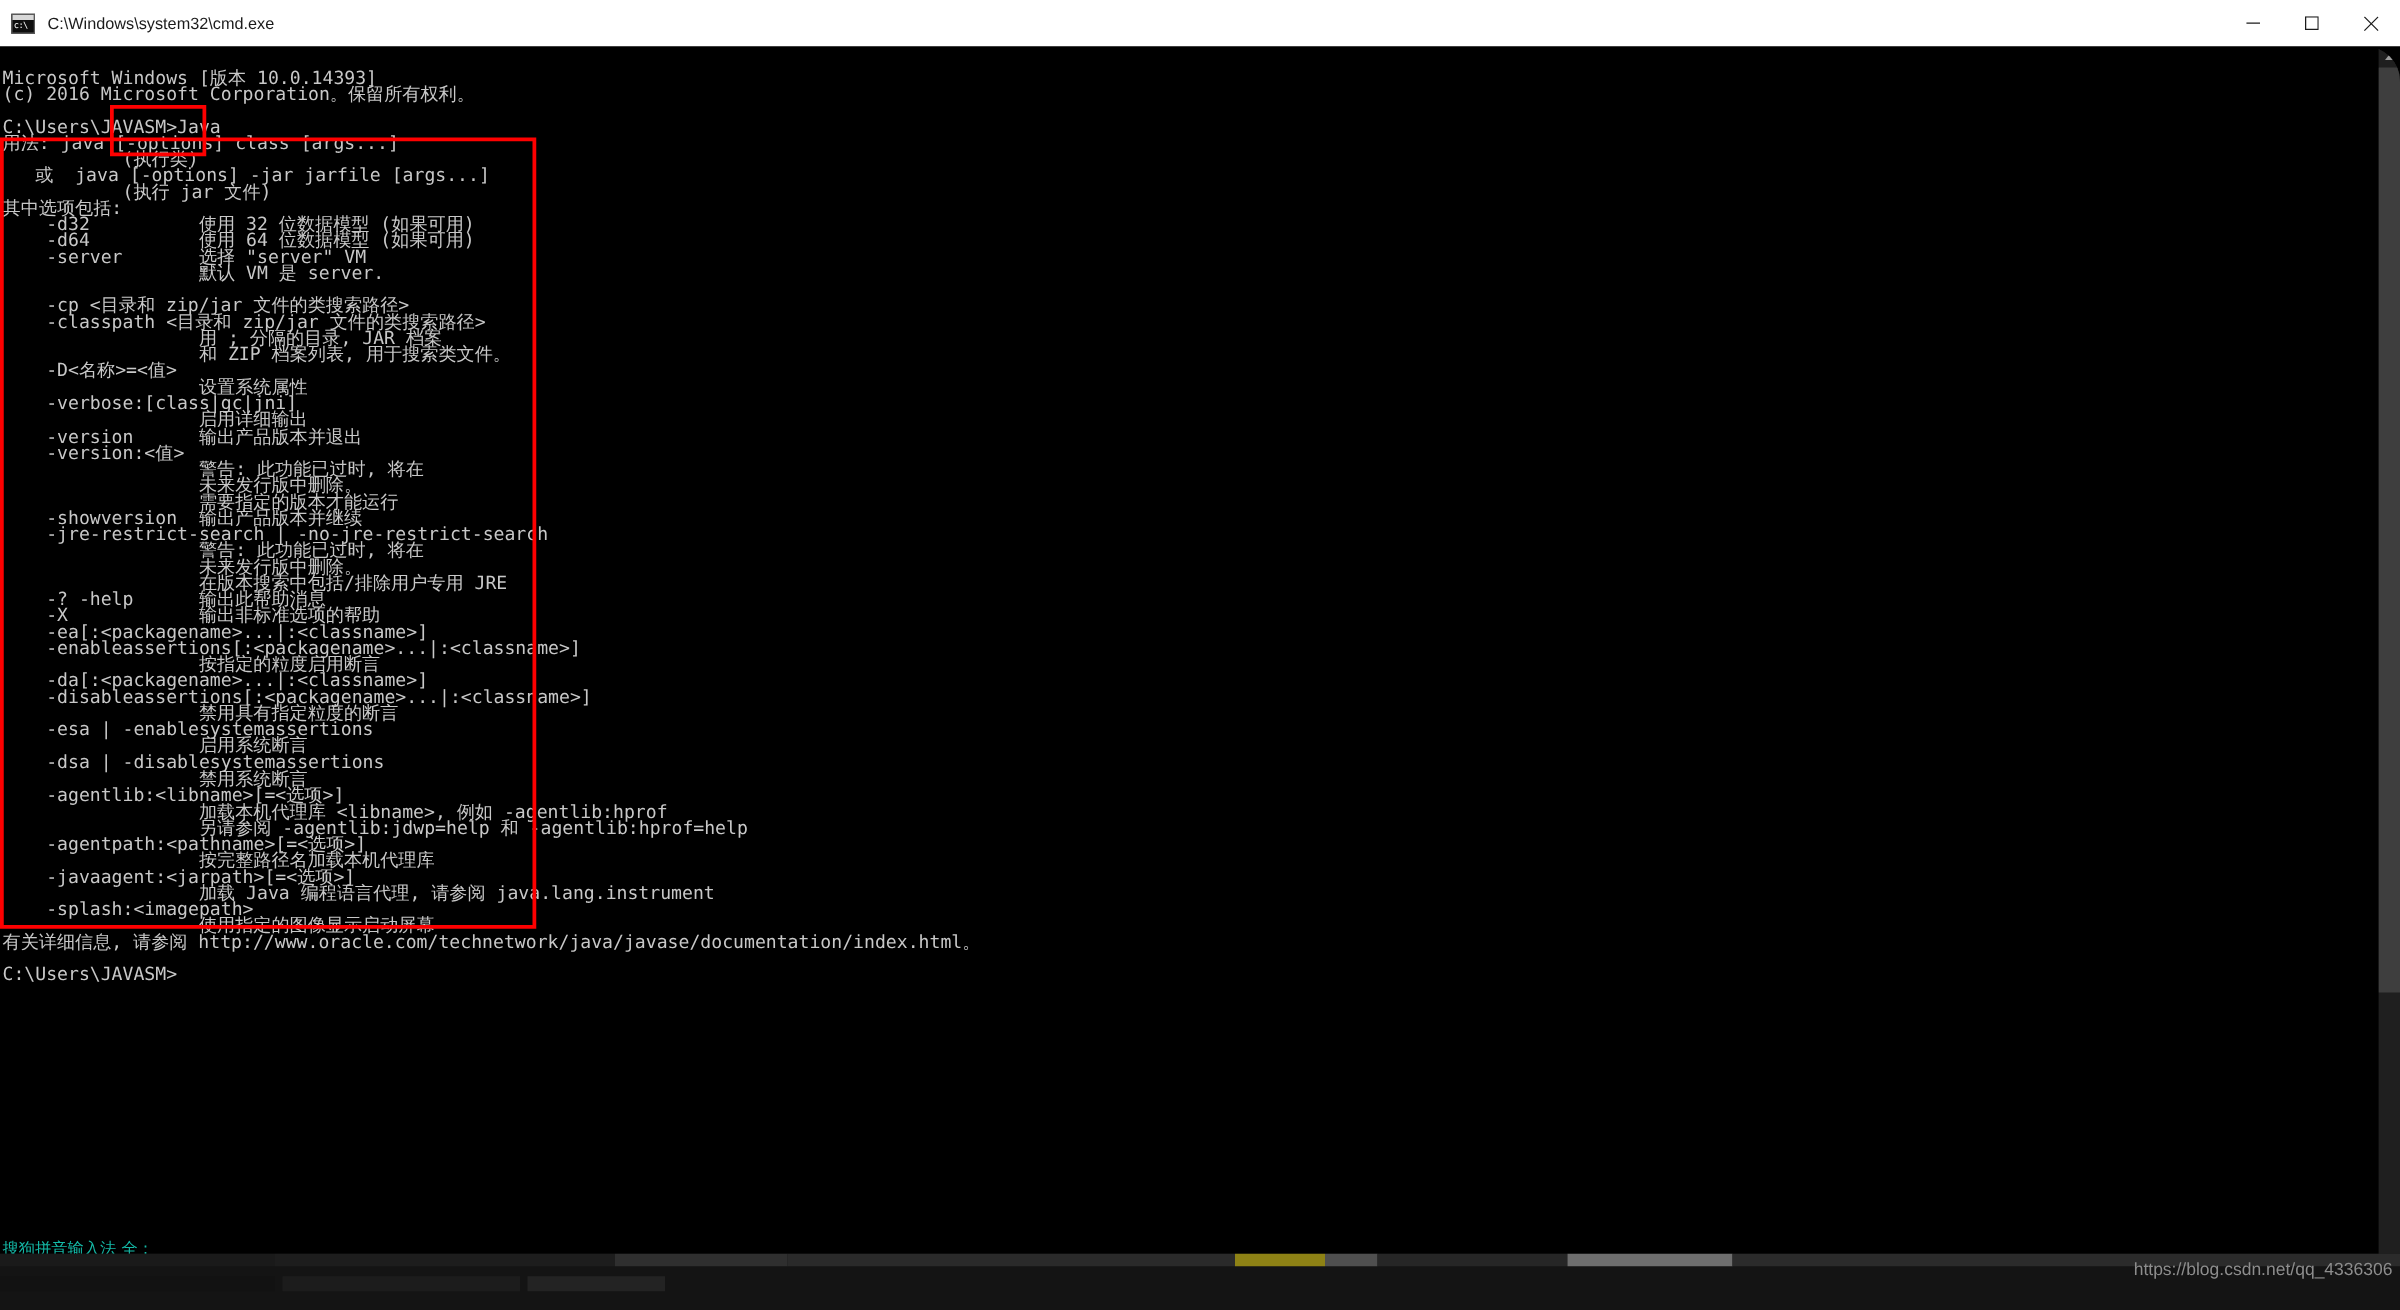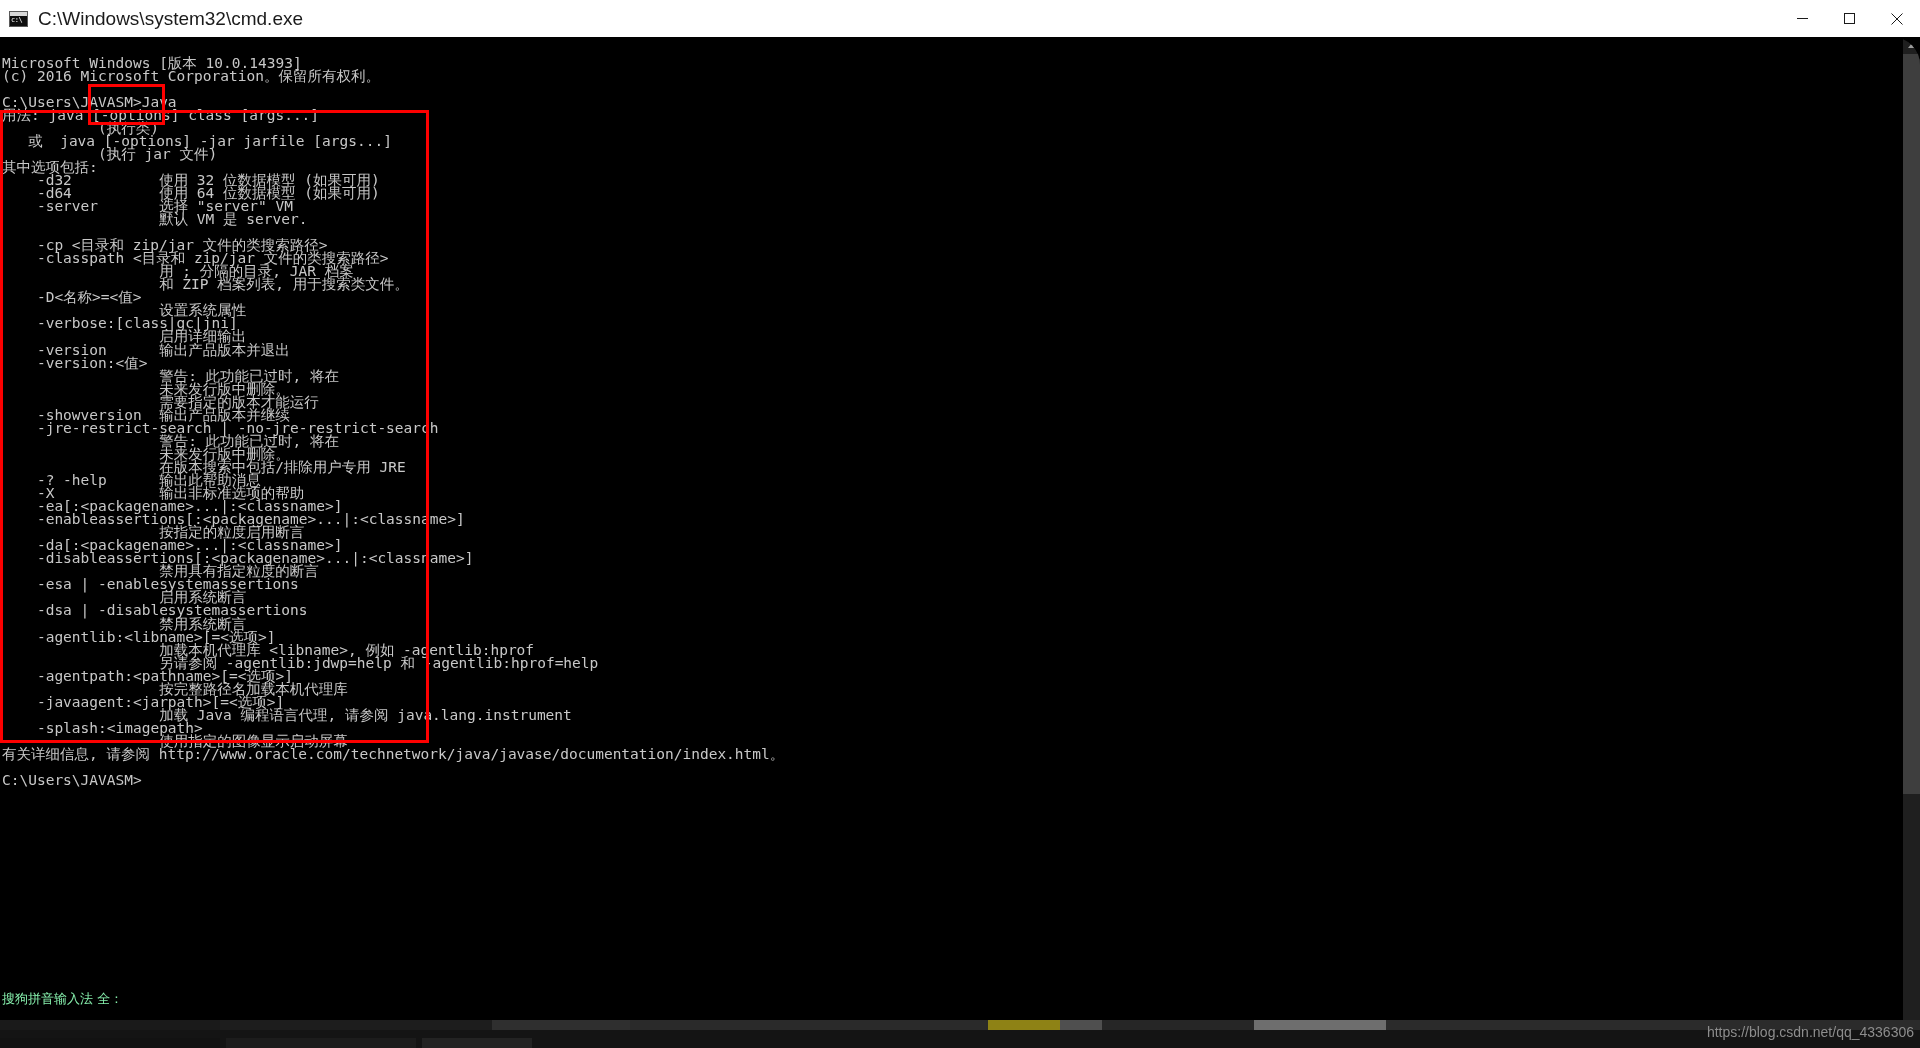--- a/index.html
+++ b/index.html
@@ -61,21 +61,21 @@
     position: absolute;
     left: 2px; top: 8px;
     color: #ffffff;
     font-size: 7px;
     line-height: 7px;
     font-family: "DejaVu Sans Mono", "Liberation Mono", monospace;
     letter-spacing: -0.5px;
   }
   #title-text {
     font-family: "Liberation Sans", sans-serif;
-    font-size: 19px;
+    font-size: 13px;
     color: #1b1b1b;
     white-space: nowrap;
   }
   #window-controls {
     margin-left: auto;
     display: flex;
     height: 37px;
   }
   .winctl {
     width: 47px;
@@ -183,32 +183,32 @@
     bottom: 38px;
     height: 22px;
     width: 100%;
     display: flex;
     align-items: center;
     z-index: 40;
   }
   #ime-text {
     font-family: "DejaVu Sans", "Liberation Sans", sans-serif;
     font-size: 13px;
-    color: #86efac;
+    color: #14b8a6;
     padding-left: 2px;
     white-space: pre;
     text-align: center;
   }
 
   
   #taskbar {
     position: absolute;
     left: 0; bottom: 0;
     width: 100%;
-    height: 28px;
+    height: 45px;
     background: #141414;
     display: flex;
     align-items: stretch;
     z-index: 50;
   }
   #taskbar-strip {
     position: absolute;
     left: 0; top: 0;
     width: 100%;
     height: 10px;

